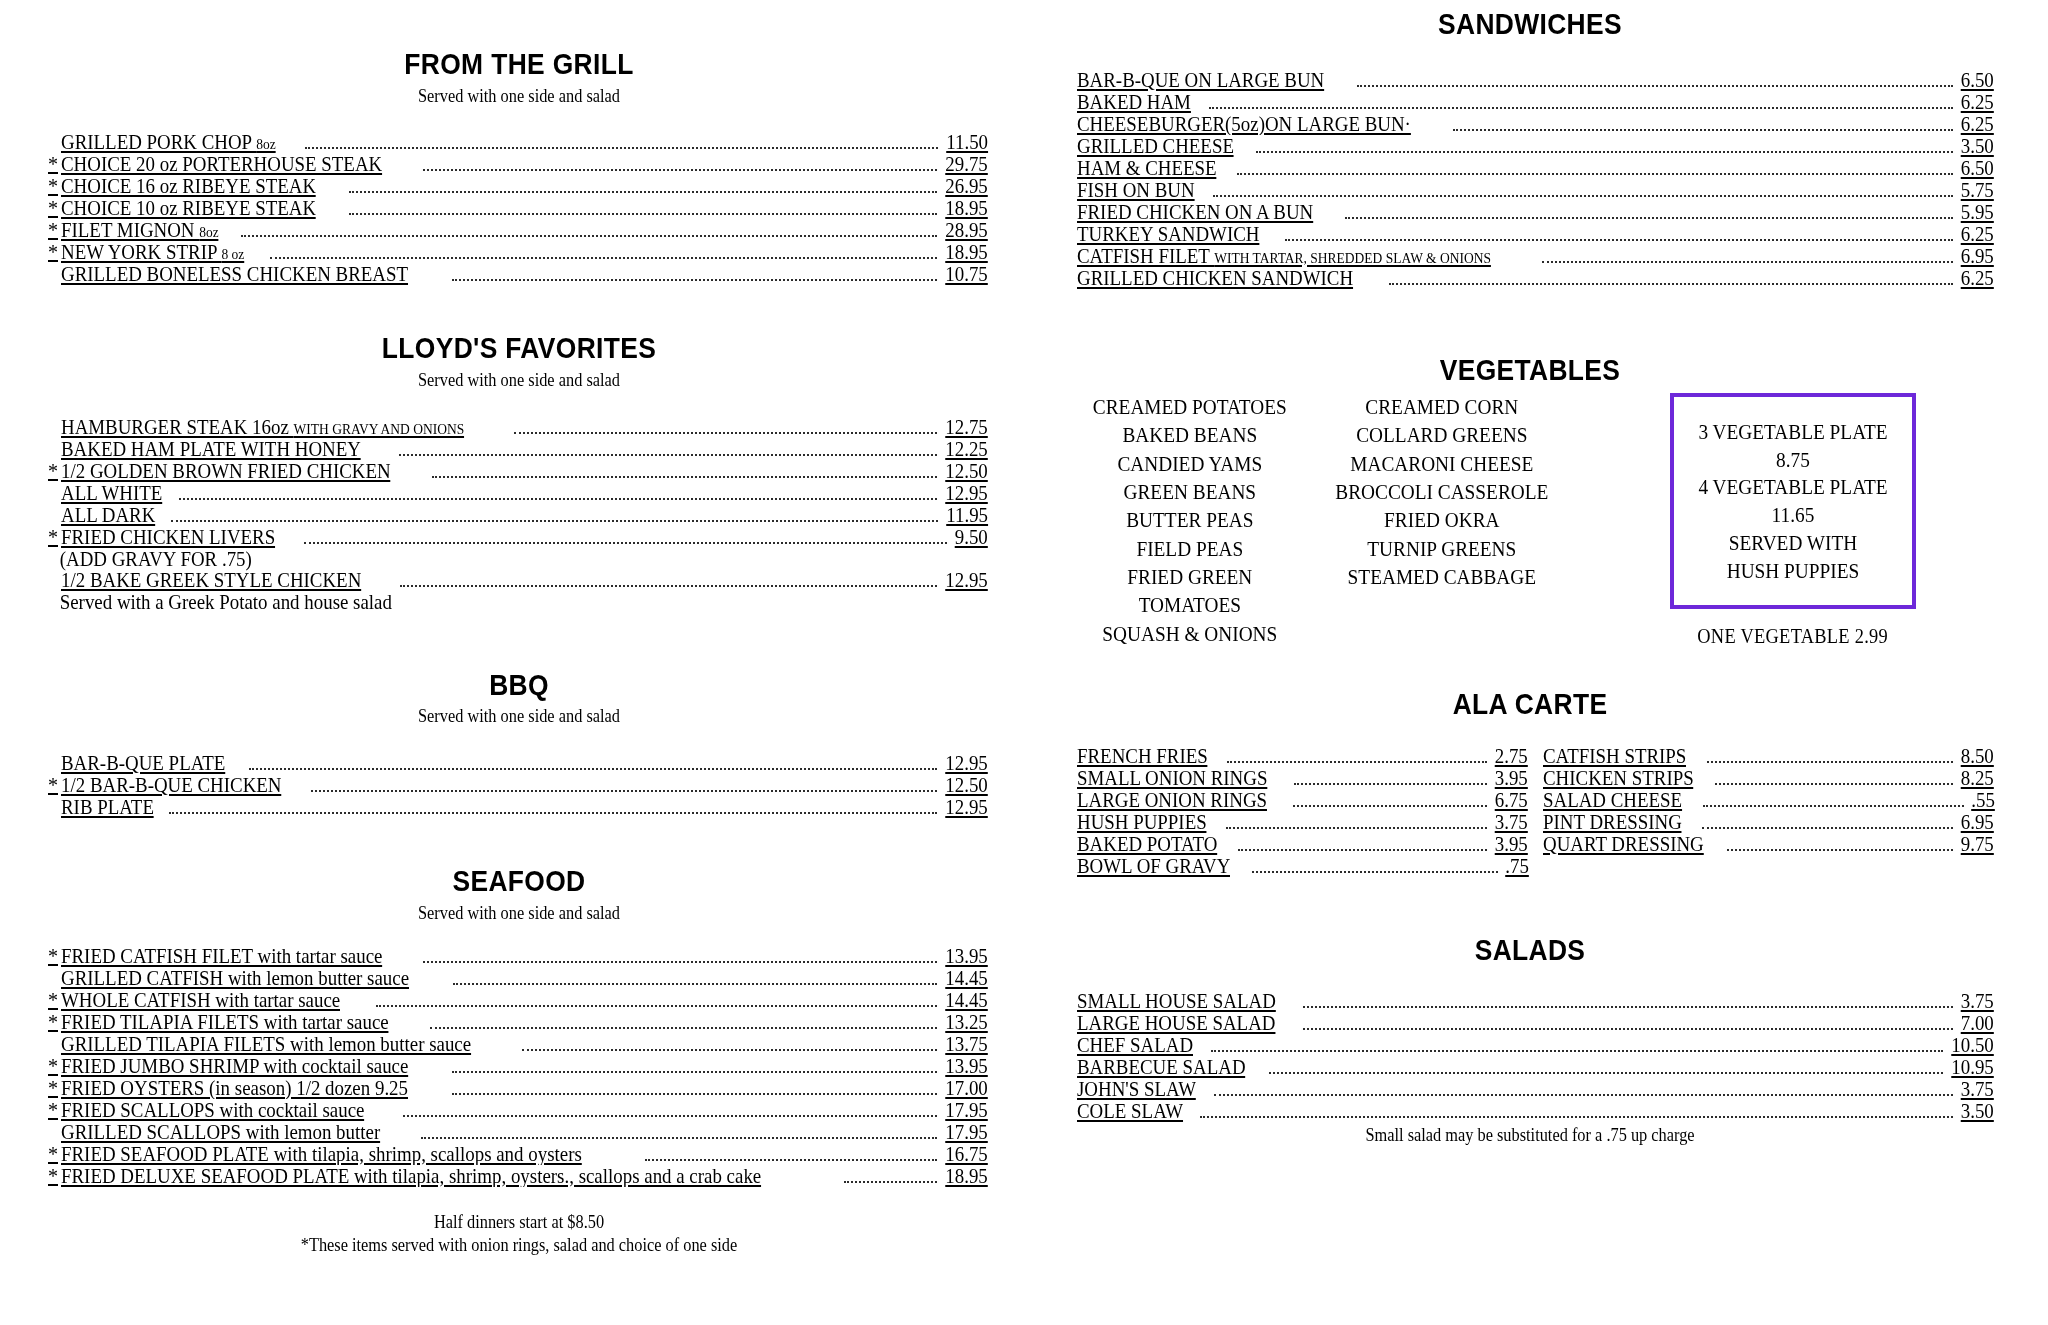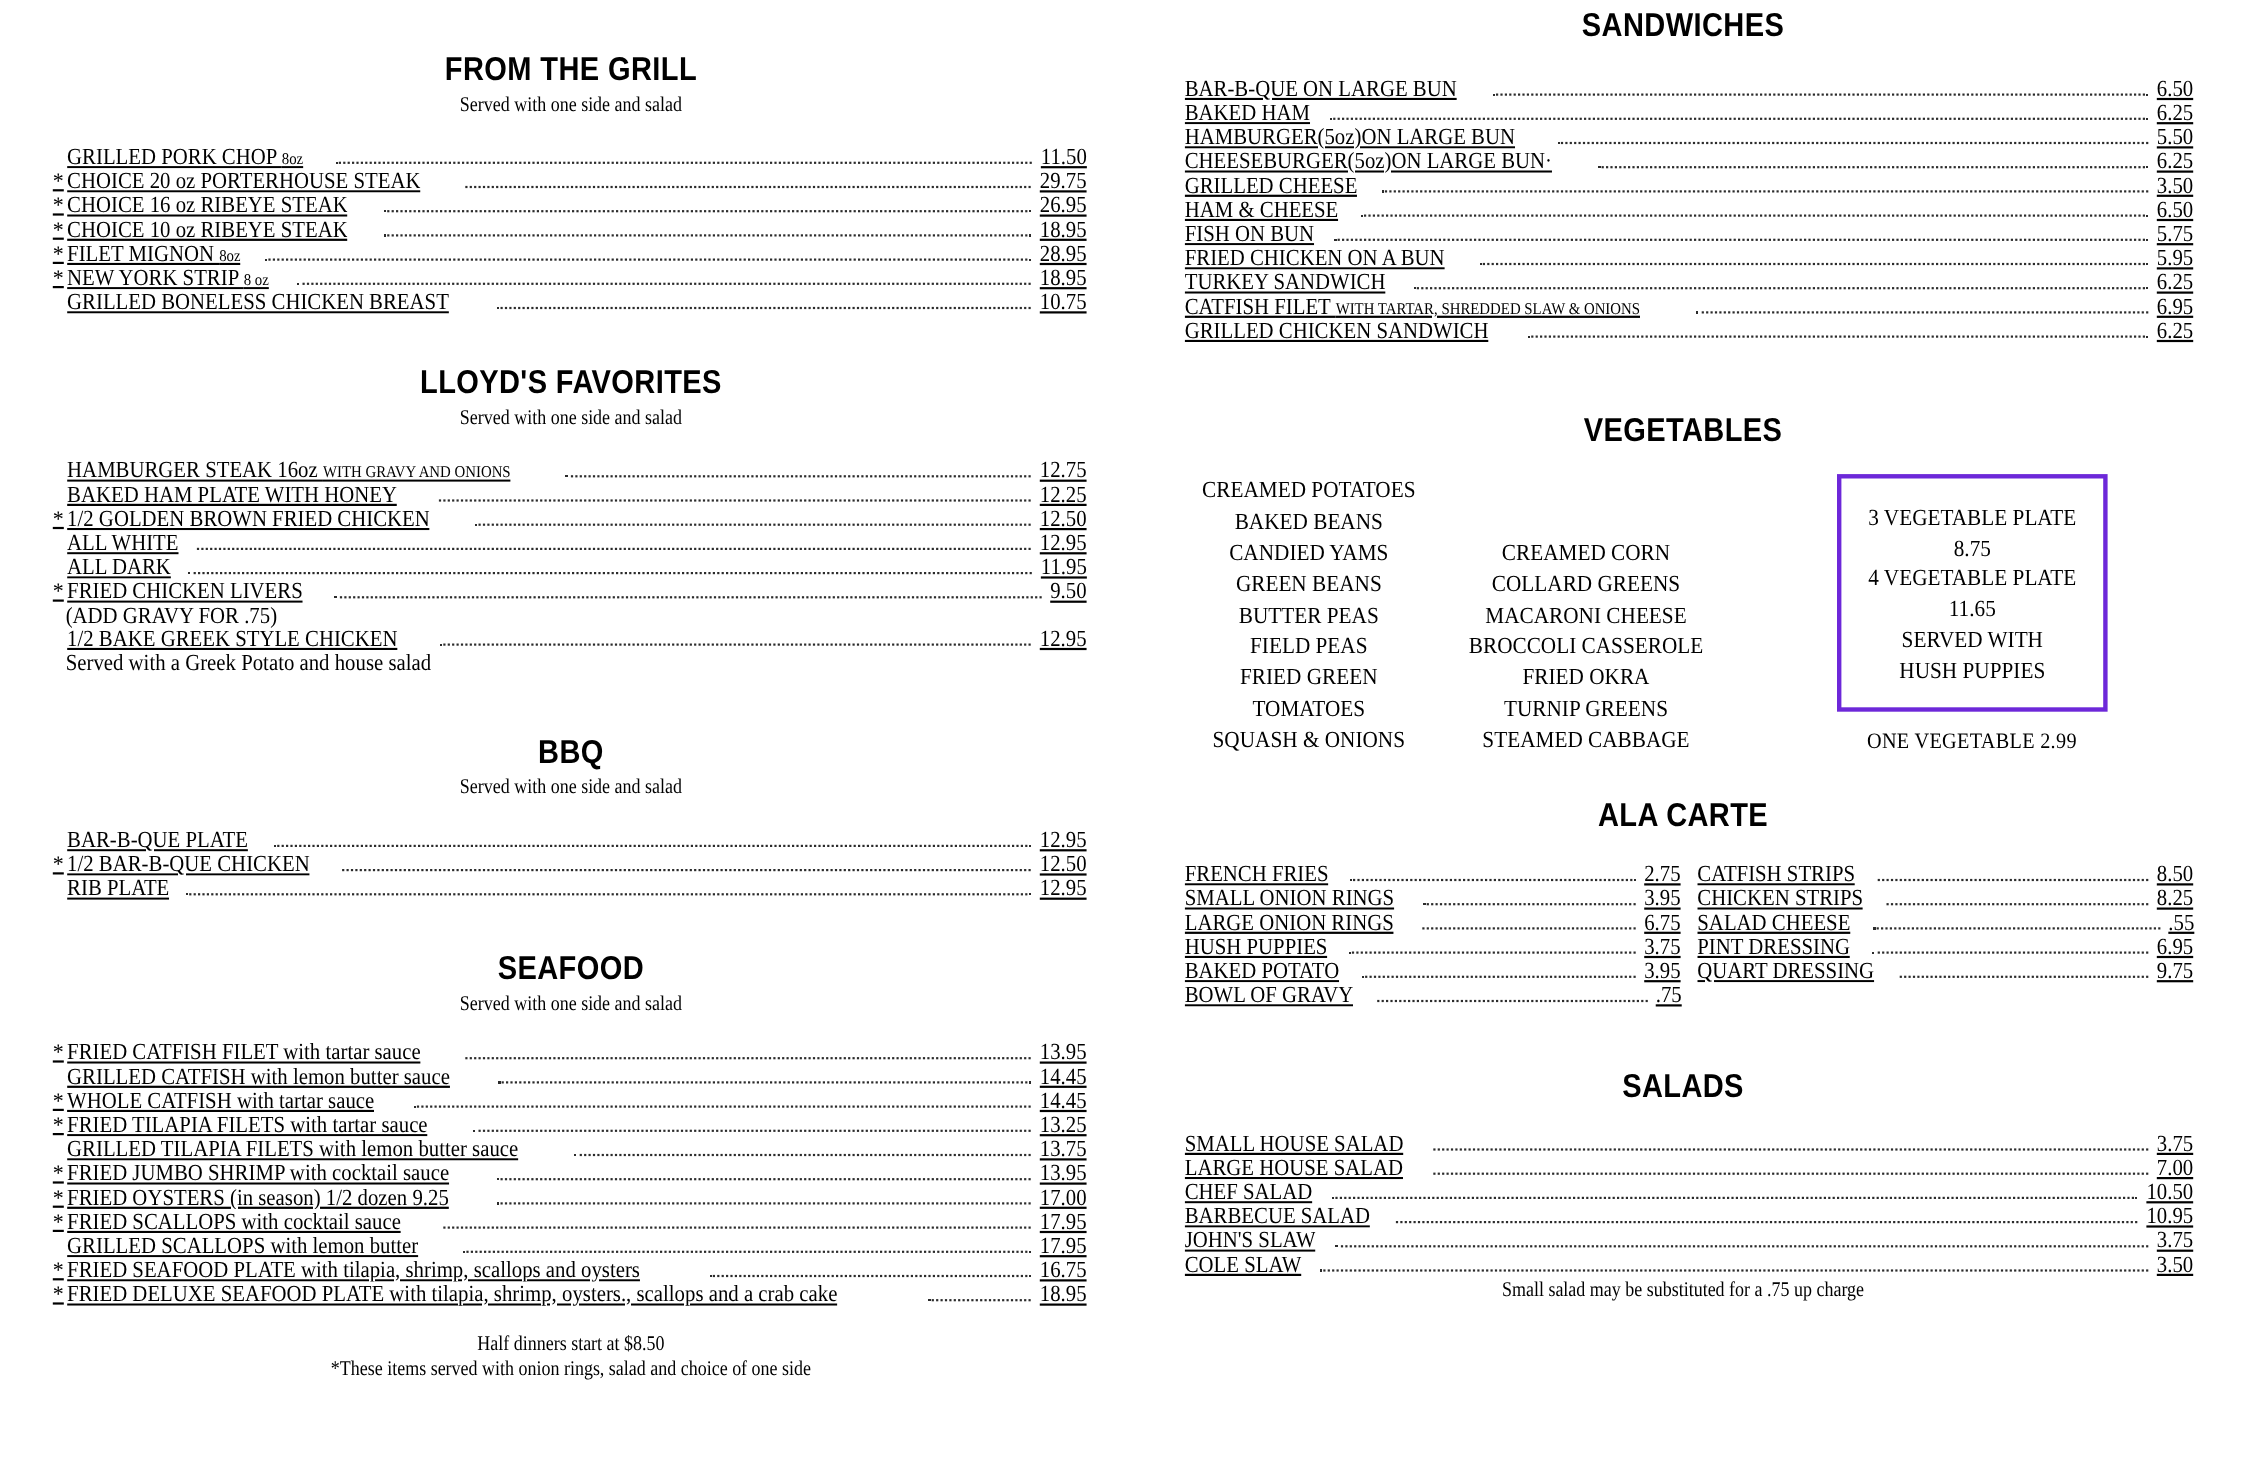--- a/index.html
+++ b/index.html
@@ -99,22 +99,22 @@
   .note-center {
     text-align: center;
     font-size: 19px;
     transform: scaleX(0.86);
     line-height: 1.25;
   }
 
   
   .veg-wrap {
     display: flex;
-    align-items: flex-end;
-    margin-top: 24px;
+    align-items: flex-start;
+    margin-top: 8px;
   }
   .veg-col {
     flex: 0 0 27%;
     text-align: center;
     font-size: 21px;
   }
   .veg-col div {
     line-height: 1.35;
     transform: scaleX(0.92);
   }
@@ -393,26 +393,20 @@
             <span class="pr">6.50</span>
           </div>
           <div class="row">
             <span class="star"></span>
             <span class="nm">BAKED HAM</span>
             <span class="lead"></span>
             <span class="pr">6.25</span>
           </div>
           <div class="row">
             <span class="star"></span>
-            <span class="nm">HAMBURGER(5oz)ON LARGE BUN</span>
-            <span class="lead"></span>
-            <span class="pr">5.50</span>
-          </div>
-          <div class="row">
-            <span class="star"></span>
             <span class="nm">CHEESEBURGER(5oz)ON LARGE BUN·</span>
             <span class="lead"></span>
             <span class="pr">6.25</span>
           </div>
           <div class="row">
             <span class="star"></span>
             <span class="nm">GRILLED CHEESE</span>
             <span class="lead"></span>
             <span class="pr">3.50</span>
           </div>

